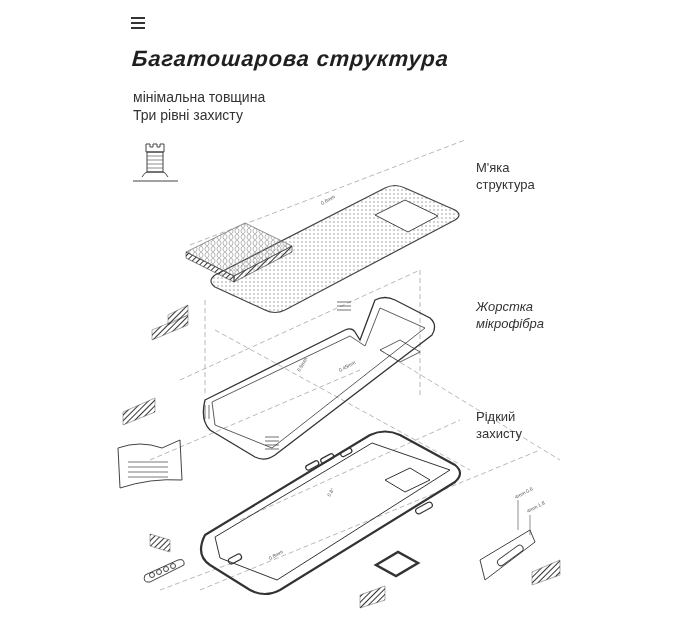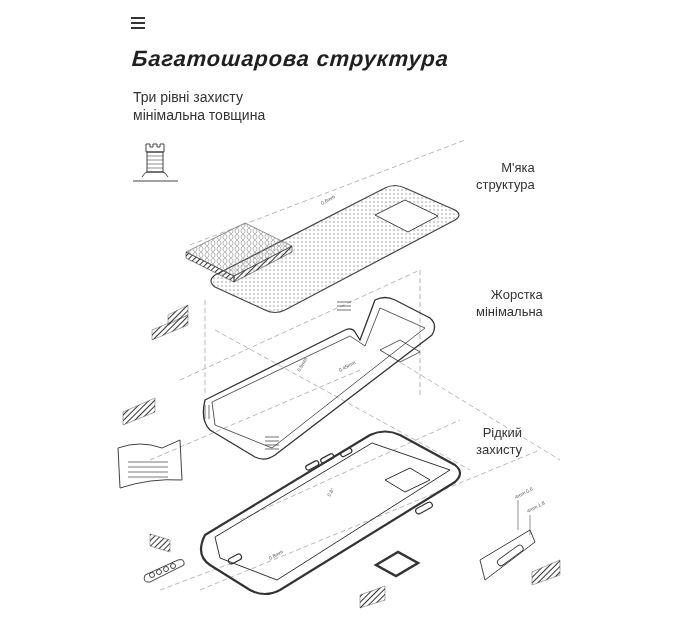--- a/index.html
+++ b/index.html
@@ -2,37 +2,37 @@
 <html><head>
 <meta charset="utf-8">
 <style>
   * { margin: 0; padding: 0; box-sizing: border-box; }
   html, body { width: 680px; height: 630px; background: #ffffff; overflow: hidden; }
   body { position: relative; font-family: "Liberation Sans", "DejaVu Sans", sans-serif; color: #2a2a2a; }
   .menu-btn { position: absolute; left: 131px; top: 17px; width: 14px; height: 14px; cursor: pointer; }
   .menu-btn span { display: block; height: 2px; background: #333; margin-bottom: 3px; }
   .title { position: absolute; left: 132px; top: 46px; font-size: 22px; font-weight: 700; font-style: italic; letter-spacing: 0.8px; color: #1f1f1f; white-space: nowrap; transform: skewX(-4deg); }
   .subtitle { position: absolute; left: 133px; top: 88px; font-size: 14px; line-height: 18px; color: #333; }
-  .layer-label { position: absolute; left: 476px; font-size: 13px; line-height: 17px; color: #333; text-align: right; }
+  .layer-label { position: absolute; left: 476px; font-size: 13px; line-height: 17px; color: #333; }
   .diagram { position: absolute; left: 0; top: 0; width: 680px; height: 630px; }
 </style>
 </head>
 <body>
 
 <div class="menu-btn">
   <span></span>
   <span></span>
   <span></span>
 </div>
 
 <h1 class="title">Багатошарова структура</h1>
 
 <div class="subtitle">
+  <div>мінімальна товщина</div>
   <div>Три рівні захисту</div>
-  <div>мінімальна товщина</div>
 </div>
 
 <svg class="diagram" viewBox="0 0 680 630" xmlns="http://www.w3.org/2000/svg">
   <defs>
     <pattern id="dots" width="4" height="4" patternUnits="userSpaceOnUse">
       <circle cx="2" cy="2" r="0.8" fill="#9a9a9a"></circle>
     </pattern>
     <pattern id="hatch" width="4" height="4" patternUnits="userSpaceOnUse" patternTransform="rotate(45)">
       <line x1="0" y1="0" x2="0" y2="4" stroke="#333" stroke-width="2"></line>
     </pattern>
@@ -131,20 +131,20 @@
     <path d="M150 534 L170 540 L170 552 L150 546 Z"></path>
     <path d="M360 595 L385 586 L385 600 L360 608 Z"></path>
     <path d="M532 572 L560 560 L560 575 L532 585 Z"></path>
   </g>
 </svg>
 
 <div class="layer-label" style="top:159px;">
   <div>М'яка</div>
   <div>структура</div>
 </div>
-<div class="layer-label" style="top:286px;">
+<div class="layer-label" style="top:298px;font-style:italic;">
   <div>Жорстка</div>
-  <div>мінімальна</div>
+  <div>мікрофібра</div>
 </div>
-<div class="layer-label" style="top:424px;">
+<div class="layer-label" style="top:408px;">
   <div>Рідкий</div>
   <div>захисту</div>
 </div>
 
 </body></html>

